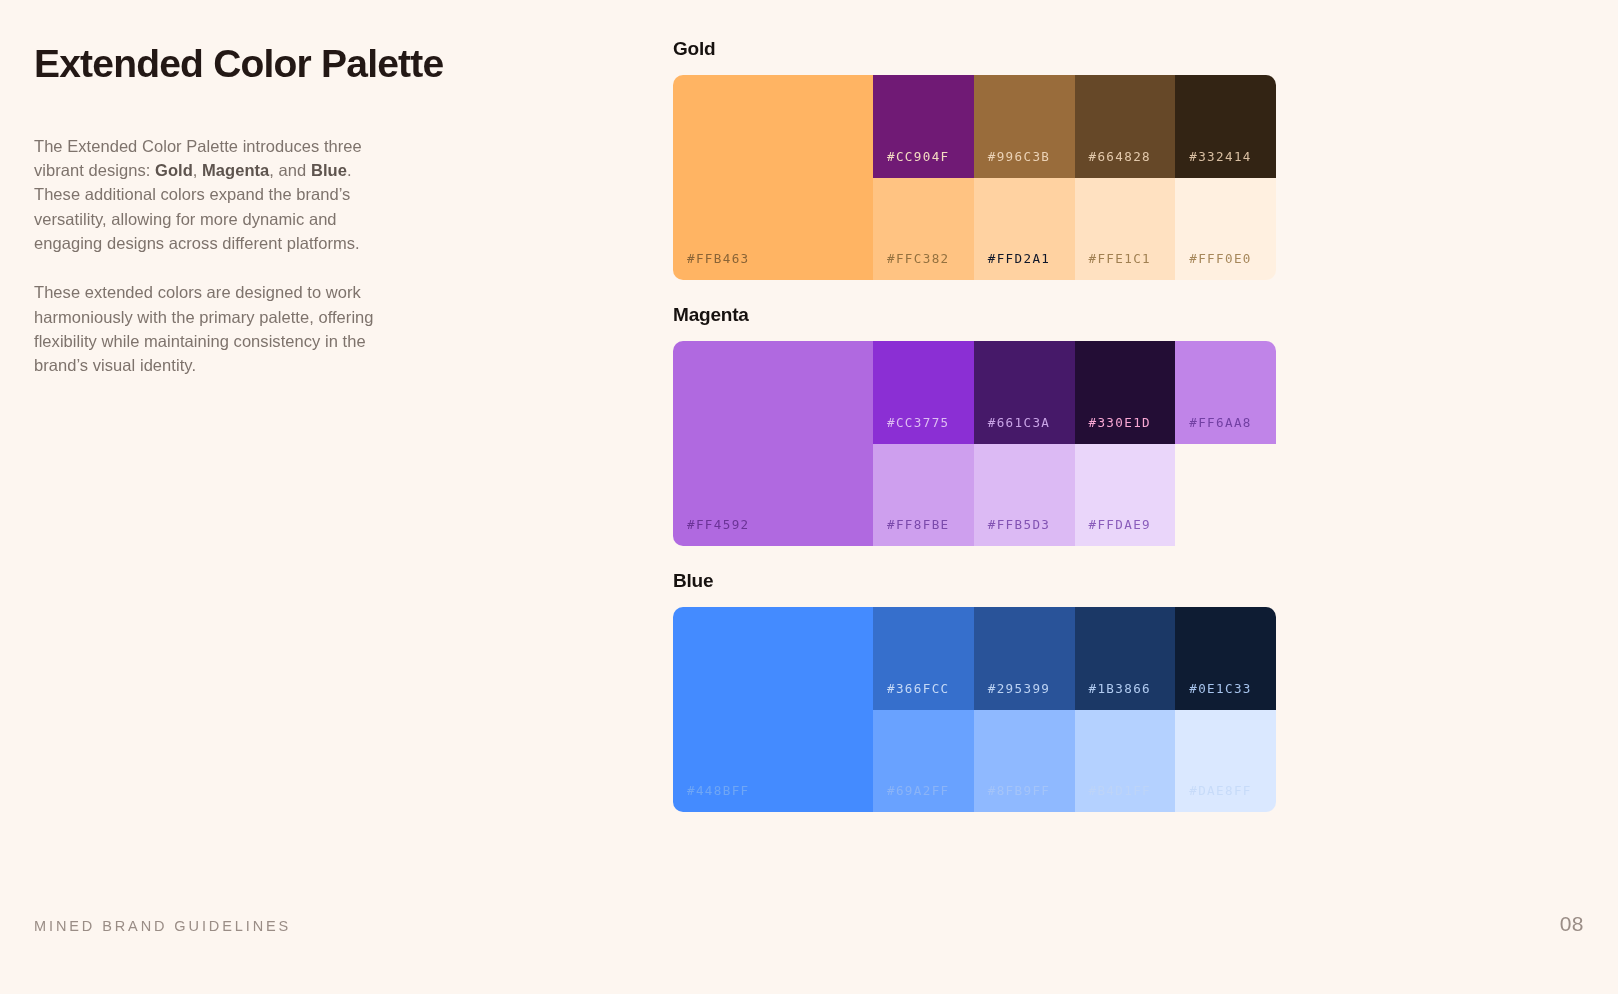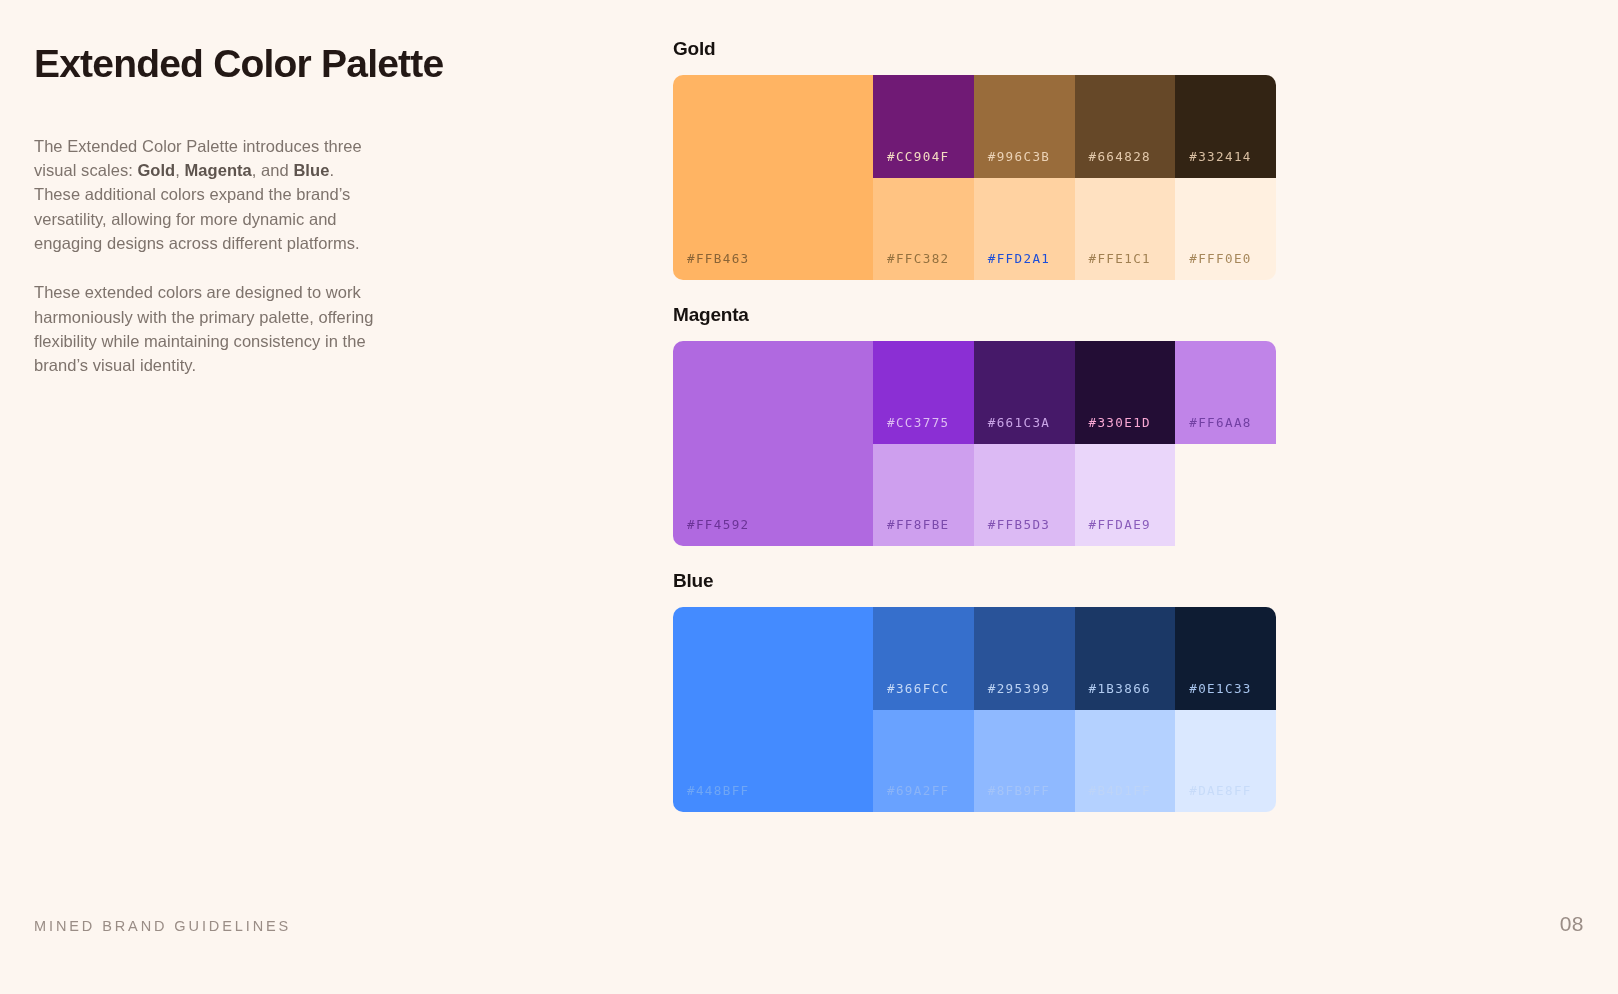--- a/index.html
+++ b/index.html
@@ -123,21 +123,21 @@
   }
 </style>
 </head>
 <body>
 
 <div class="left-col">
 
   <h1 class="page-title">Extended Color Palette</h1>
 
   <div class="intro-block">
-    <p class="intro-para"><span>The Extended Color Palette introduces three visual scales: </span><b>Gold</b><span>, </span><b>Magenta</b><span>, and </span><b>Blue</b><span>. These additional colors expand the brand’s versatility, allowing for more dynamic and engaging designs across different platforms.</span></p>
+    <p class="intro-para"><span>The Extended Color Palette introduces three vibrant designs: </span><b>Gold</b><span>, </span><b>Magenta</b><span>, and </span><b>Blue</b><span>. These additional colors expand the brand’s versatility, allowing for more dynamic and engaging designs across different platforms.</span></p>
 
     <p class="intro-para">These extended colors are designed to work harmoniously with the primary palette, offering flexibility while maintaining consistency in the brand’s visual identity.</p>
   </div>
 </div>
 
 <div class="palettes" id="palettes">
     <div class="palette-group">
       <div class="palette-heading">Gold</div>
       <div class="swatch-grid">
         <div class="cell feature" style="background: rgb(255, 180, 99);">
@@ -152,21 +152,21 @@
         <div class="cell" style="background: rgb(102, 72, 40);">
           <span class="hex-label" style="color: rgb(227, 201, 172);">#664828</span>
         </div>
         <div class="cell" style="background: rgb(51, 36, 20);">
           <span class="hex-label" style="color: rgb(217, 191, 162);">#332414</span>
         </div>
         <div class="cell" style="background: rgb(255, 195, 130);">
           <span class="hex-label" style="color: rgb(148, 113, 63);">#FFC382</span>
         </div>
         <div class="cell" style="background: rgb(255, 210, 161);">
-          <span class="hex-label" style="color: #1d4ed8;">#FFD2A1</span>
+          <span class="hex-label" style="color: #0f172a;">#FFD2A1</span>
         </div>
         <div class="cell" style="background: rgb(255, 225, 193);">
           <span class="hex-label" style="color: rgb(160, 127, 81);">#FFE1C1</span>
         </div>
         <div class="cell" style="background: rgb(255, 240, 224);">
           <span class="hex-label" style="color: rgb(166, 135, 90);">#FFF0E0</span>
         </div>
       </div>
     </div>
     <div class="palette-group">

